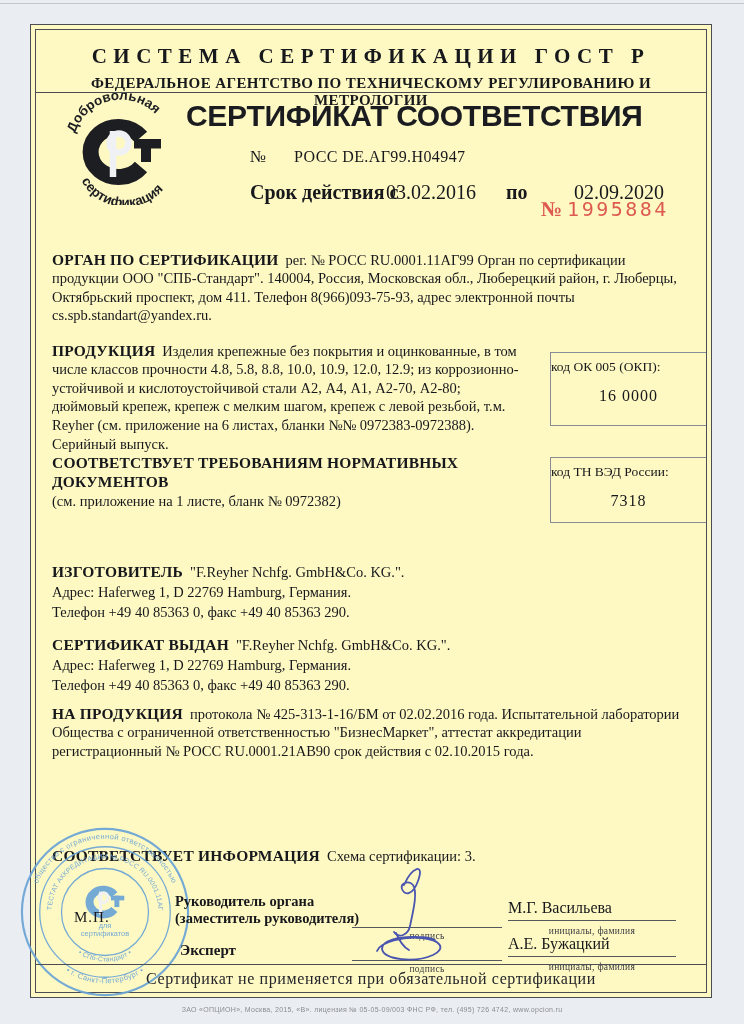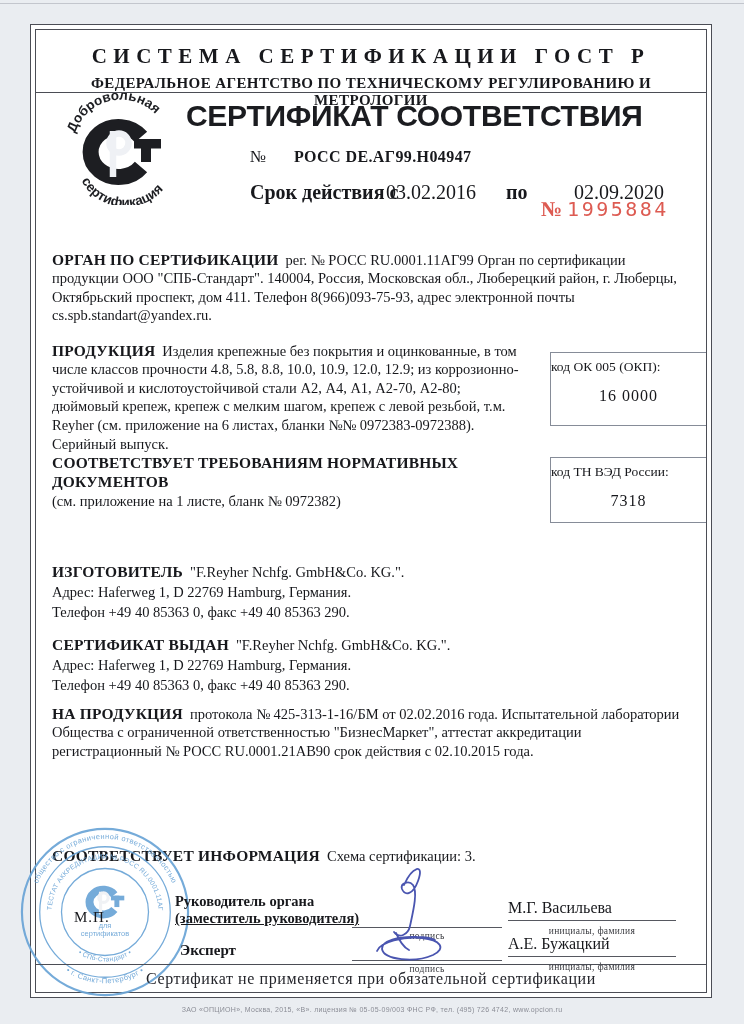--- a/index.html
+++ b/index.html
@@ -1,39 +1,39 @@
 <!DOCTYPE html>
 <html><head>
 <meta charset="utf-8">
 <style>
   html,body{margin:0;padding:0;}
   .screen{position:relative;width:744px;height:1024px;background:#eaedf1;overflow:hidden;
           font-family:"Liberation Serif",serif;color:#17181c;}
   .scan-edge{position:absolute;top:3px;left:0;right:0;height:1px;background:#c3c6cd;}
 
   .frame-outer{position:absolute;left:30px;top:24px;width:682px;height:974px;
-               border:1.6px solid #4b4d55;padding:4px;box-sizing:border-box;background:#ffffff;}
+               border:1.6px solid #4b4d55;padding:4px;box-sizing:border-box;background:#fef9c3;}
   .frame-inner{position:relative;width:100%;height:100%;box-sizing:border-box;border:1.2px solid #4b4d55;}
 
   .doc-header{text-align:center;padding-top:14px;height:63px;box-sizing:border-box;
               border-bottom:1.6px solid #4b4d55;}
   .doc-header h1{margin:0;font-size:21px;font-weight:bold;letter-spacing:6.5px;}
   .doc-header h2{margin:6px 0 0;font-size:15px;font-weight:bold;letter-spacing:.4px;}
 
   .main{position:absolute;top:63px;left:0;right:0;bottom:27px;font-size:14.5px;}
 
   .logo{position:absolute;left:20px;top:0;width:132px;height:112px;}
   .cert-title{position:absolute;left:150px;right:4px;top:6px;
               font-family:"Liberation Sans",sans-serif;font-weight:bold;font-size:30px;
               letter-spacing:-.3px;color:#1b1c20;}
 
   .row{position:absolute;height:22px;}
   .reg-row{left:214px;top:54px;width:440px;}
   .reg-row .nosym{font-size:17px;}
-  .reg-row .regno{position:absolute;left:44px;top:1px;font-size:16px;letter-spacing:.4px;font-weight:bold;}
+  .reg-row .regno{position:absolute;left:44px;top:1px;font-size:16px;letter-spacing:.4px;}
   .valid-row{left:214px;top:88px;width:450px;font-weight:bold;font-size:20px;}
   .valid-row .v1{position:absolute;left:136px;font-weight:normal;}
   .valid-row .po{position:absolute;left:256px;}
   .valid-row .v2{position:absolute;left:324px;font-weight:normal;}
 
   .blank-no{position:absolute;left:505px;top:104px;display:flex;align-items:baseline;gap:5px;color:#dd5b52;}
   .blank-no .nosym{font-size:21px;font-weight:bold;}
   .blank-no .digits{font-family:"DejaVu Sans Mono",monospace;font-size:20px;letter-spacing:2.5px;}
 
   .sec{position:absolute;left:16px;right:16px;line-height:1.28;}
@@ -50,21 +50,21 @@
            border:1px solid #868c98;border-right:none;padding:6px 0;}
   .codebox .cb-label{font-size:13.5px;}
   .codebox .cb-value{text-align:center;font-size:16px;margin-top:12px;letter-spacing:1px;}
   .box-okp{top:259px;height:74px;}
   .box-tnved{top:364px;height:66px;}
 
   .stamp{position:absolute;left:-20px;top:730px;width:178px;height:178px;opacity:.92;}
   .mp{position:absolute;left:38px;top:816px;font-size:15px;letter-spacing:1px;}
 
   .sig-head{position:absolute;left:139px;top:800px;font-weight:bold;font-size:14.5px;line-height:1.18;}
-  .sig-head .sub{text-decoration:underline;}
+  .sig-head .sub{}
   .sig-expert{position:absolute;left:144px;top:849px;font-weight:bold;font-size:15px;}
   .sigline{position:absolute;width:150px;height:18px;border-bottom:1px solid #565860;}
   .line1{left:316px;top:816px;} .line2{left:316px;top:849px;}
   .cap{position:absolute;font-size:9.5px;color:#3a3b40;letter-spacing:.3px;text-align:center;}
   .cap1{left:316px;top:838px;width:150px;} .cap2{left:316px;top:871px;width:150px;}
   .namebox{position:absolute;left:472px;width:168px;border-bottom:1px solid #565860;
            padding-bottom:3px;font-size:16px;}
   .name1{top:806px;} .name2{top:842px;}
   .ncap1{left:472px;top:833px;width:168px;} .ncap2{left:472px;top:869px;width:168px;}
   .ink{position:absolute;left:0;top:0;width:670px;height:960px;pointer-events:none;}

